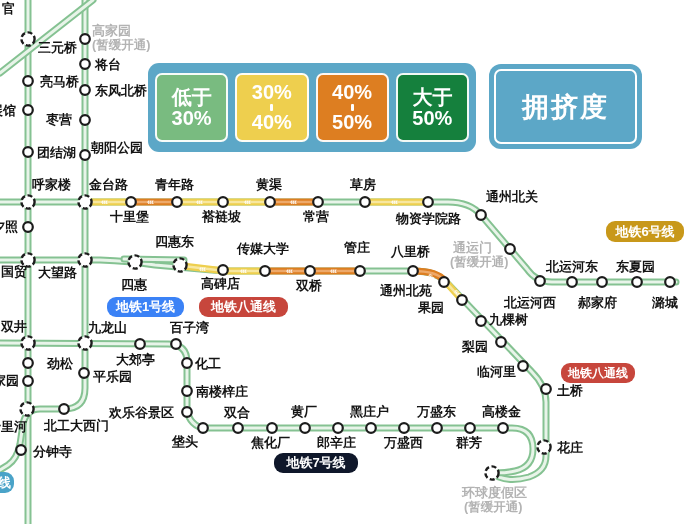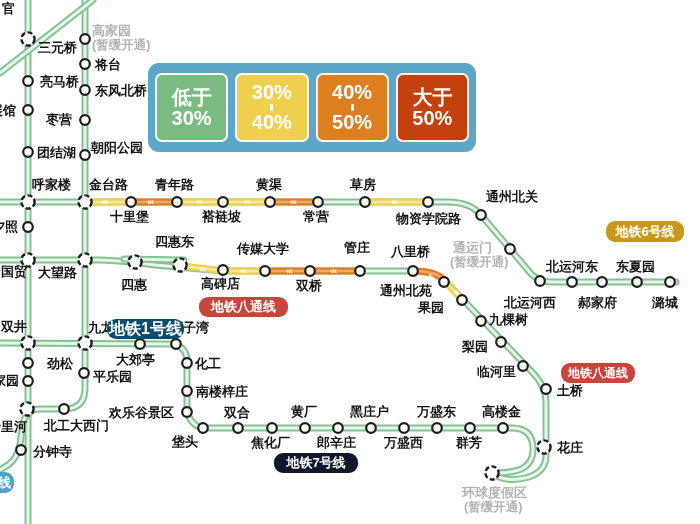--- a/index.html
+++ b/index.html
@@ -218,29 +218,32 @@
     <div class="cell" style="background: rgb(238, 207, 78);">
       <span>30%</span>
       <span class="dash"></span>
       <span>40%</span>
     </div>
     <div class="cell" style="background: rgb(221, 126, 33);">
       <span>40%</span>
       <span class="dash"></span>
       <span>50%</span>
     </div>
-    <div class="cell" style="background: #c2410c;">
+    <div class="cell" style="background: #15803d;">
       <span>大于</span>
       <span class="dash hidden"></span>
       <span>50%</span>
     </div>
   </div>
 
+  <div id="crowd-box" style="background: rgb(92, 167, 199);">
+    <div id="crowd-inner">拥挤度</div>
+  </div>
 
   <div id="badges">
       <div class="badge" style="left: 606px; top: 221px; width: 78px; height: 21px; background: rgb(200, 152, 26); font-size: 13px;">地铁6号线</div>
-      <div class="badge" style="left: 107px; top: 297px; width: 77px; height: 20px; background: #0c4a6e; font-size: 16px; margin-top: 22px;">地铁1号线</div>
+      <div class="badge" style="left: 107px; top: 297px; width: 77px; height: 20px; background: #3b82f6; font-size: 13px;">地铁1号线</div>
       <div class="badge" style="left: 199px; top: 297px; width: 89px; height: 20px; background: rgb(199, 70, 60); font-size: 13px;">地铁八通线</div>
       <div class="badge" style="left: 561px; top: 363px; width: 74px; height: 20px; background: rgb(199, 70, 60); font-size: 12px;">地铁八通线</div>
       <div class="badge" style="left: 274px; top: 453px; width: 84px; height: 20px; background: #0f172a; font-size: 13px;">地铁7号线</div>
       <div class="badge" style="left: -44px; top: 472px; width: 58px; height: 21px; background: rgb(74, 163, 200); font-size: 13px; justify-content: flex-end; padding-right: 3px;">线</div>
     </div>
 </div>
 
 </body></html>

